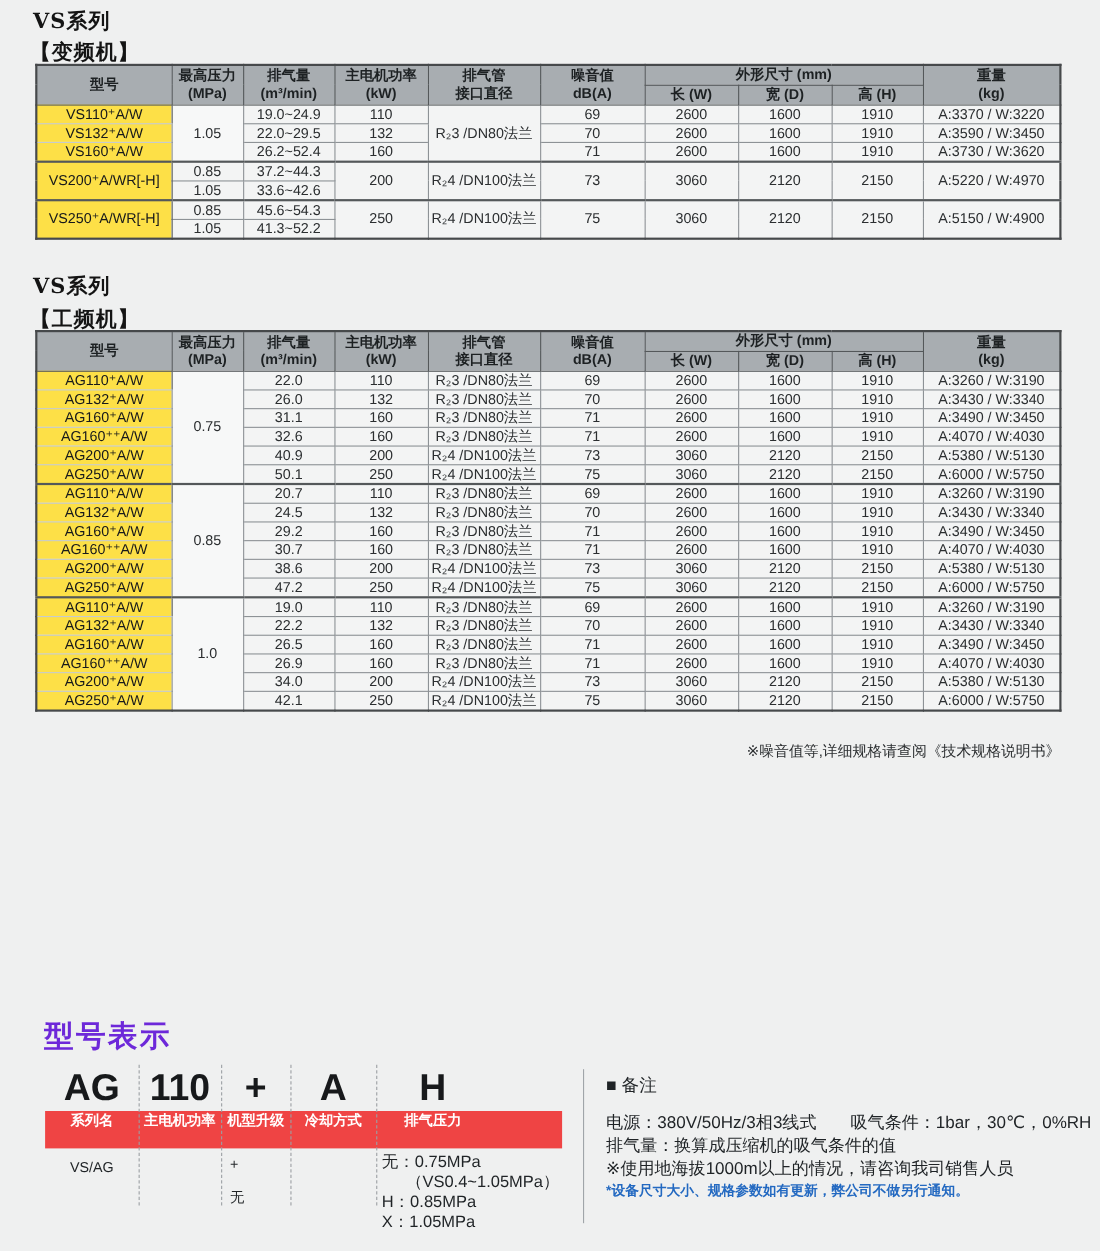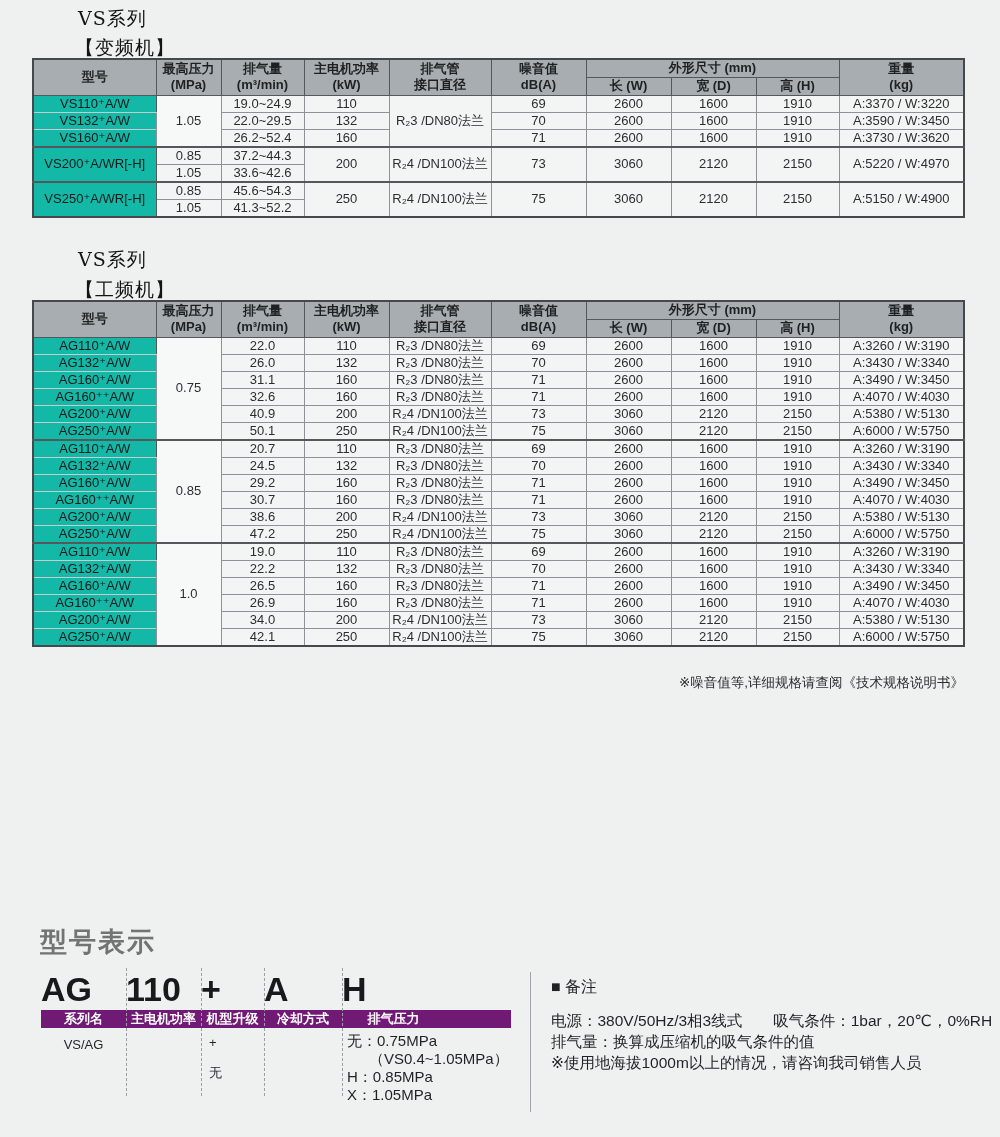--- a/index.html
+++ b/index.html
@@ -5,52 +5,52 @@
   html,body{margin:0;padding:0}
   body{
     width:1000px;height:1137px;position:relative;overflow:hidden;
     background:#eff0f0;
     font-family:"Liberation Sans","DejaVu Sans",sans-serif;
     color:#222;
   }
   .abs{position:absolute}
   .sec-title{
     font-family:"DejaVu Serif","Liberation Serif",serif;
-    font-weight:normal;font-size:19px;color:#141414;letter-spacing:1px;margin-left:48px;
+    font-weight:bold;font-size:19px;color:#141414;letter-spacing:1px;
   }
   
   table.spec{
     border-collapse:collapse;table-layout:fixed;
     border:2px solid #46494b;background:#f3f4f4;
   }
   .spec th{
     background:#a8adb1;border:1px solid #54585a;
     font-size:13px;font-weight:bold;color:#1d2123;
     padding:0;white-space:pre-line;line-height:16px;text-align:center;
   }
   .spec thead tr{height:18px}
   .spec td{
     border:1px solid #8d9296;font-size:13px;color:#2b2e30;
     text-align:center;padding:0;height:16px;line-height:16px;background:#f3f4f4;
   }
   .spec td.model{
-    background:#14b8a6;color:#17191b;
+    background:#fde047;color:#17191b;
     border-bottom-color:#c6cbce;border-right-color:#54585a;
   }
   .spec td.merged{background:#f7f8f8}
   .spec td.bb-dark{border-bottom:2px solid #54585a}
   
   #tbl-footnote{right:36px;top:674px;font-size:13.5px;color:#2b2e30}
   
-  #mc-title{left:40px;top:924px;font-size:27px;font-weight:bold;color:#737373;letter-spacing:2px}
+  #mc-title{left:40px;top:924px;font-size:27px;font-weight:bold;color:#6d28d9;letter-spacing:2px}
   #code-area{left:41px;top:966px;width:470px;height:132px}
   .codes{display:flex;height:44px;align-items:flex-end}
-  .codes .code{font-size:34px;font-weight:bold;color:#17191b;line-height:42px;white-space:nowrap}
+  .codes .code{font-size:34px;font-weight:bold;color:#17191b;text-align:center;line-height:42px;white-space:nowrap}
   .seg1{width:85px}.seg2{width:75px}.seg3{width:63px}.seg4{width:78px}.seg5{width:103px}
-  .band{display:flex;height:18px;background:#701a75}
+  .band{display:flex;height:34px;background:#ef4444}
   .band .bl{color:#ffffff;font-weight:bold;font-size:13px;text-align:center;line-height:18px;white-space:nowrap}
   .vals{position:relative;height:70px;font-size:13px;color:#1f2326}
   #val-series{position:absolute;left:0;top:9px;width:85px;text-align:center}
   #val-upg-plus{position:absolute;left:168px;top:7px}
   #val-upg-none{position:absolute;left:168px;top:36px}
   #val-pressure{position:absolute;left:306px;top:4px;font-size:15px;line-height:18px;white-space:nowrap}
   #val-pressure .indent{padding-left:22px}
   .dash{position:absolute;top:2px;height:128px;width:0;border-left:1px dashed #9b9fa3}
   
   #v-divider{left:530px;top:972px;width:1px;height:140px;background:#a0a5a9}
@@ -448,16 +448,17 @@
   </div>
   <div class="dash" style="left:85px"></div>
   <div class="dash" style="left:160px"></div>
   <div class="dash" style="left:223px"></div>
   <div class="dash" style="left:301px"></div>
 </div>
 
 <div class="abs" id="v-divider"></div>
 <div class="abs" id="notes">
   <div class="n-title">■ 备注</div>
-  <div class="n-line">电源：380V/50Hz/3相3线式　　吸气条件：1bar，20℃，0%RH</div>
+  <div class="n-line">电源：380V/50Hz/3相3线式　　吸气条件：1bar，30℃，0%RH</div>
   <div class="n-line">排气量：换算成压缩机的吸气条件的值</div>
   <div class="n-line">※使用地海拔1000m以上的情况，请咨询我司销售人员</div>
+  <div class="n-blue">*设备尺寸大小、规格参数如有更新，弊公司不做另行通知。</div>
 </div>
 
 </body></html>

